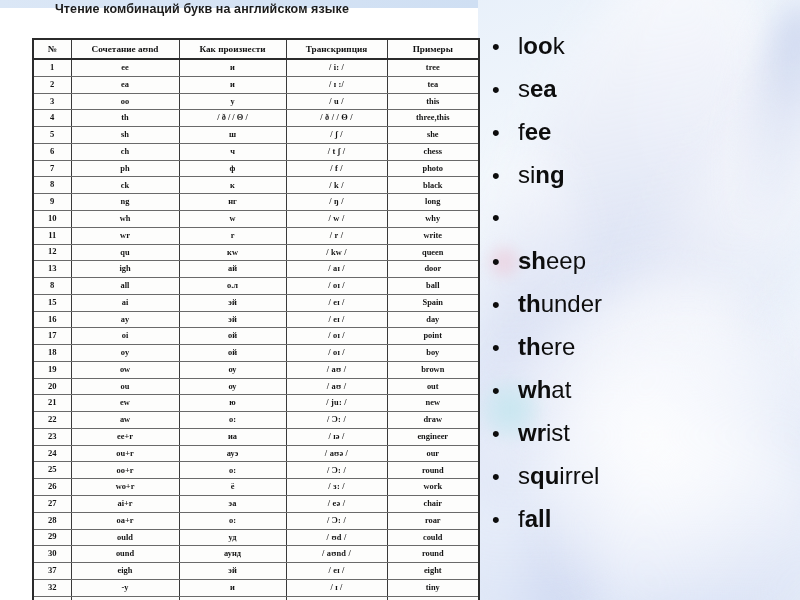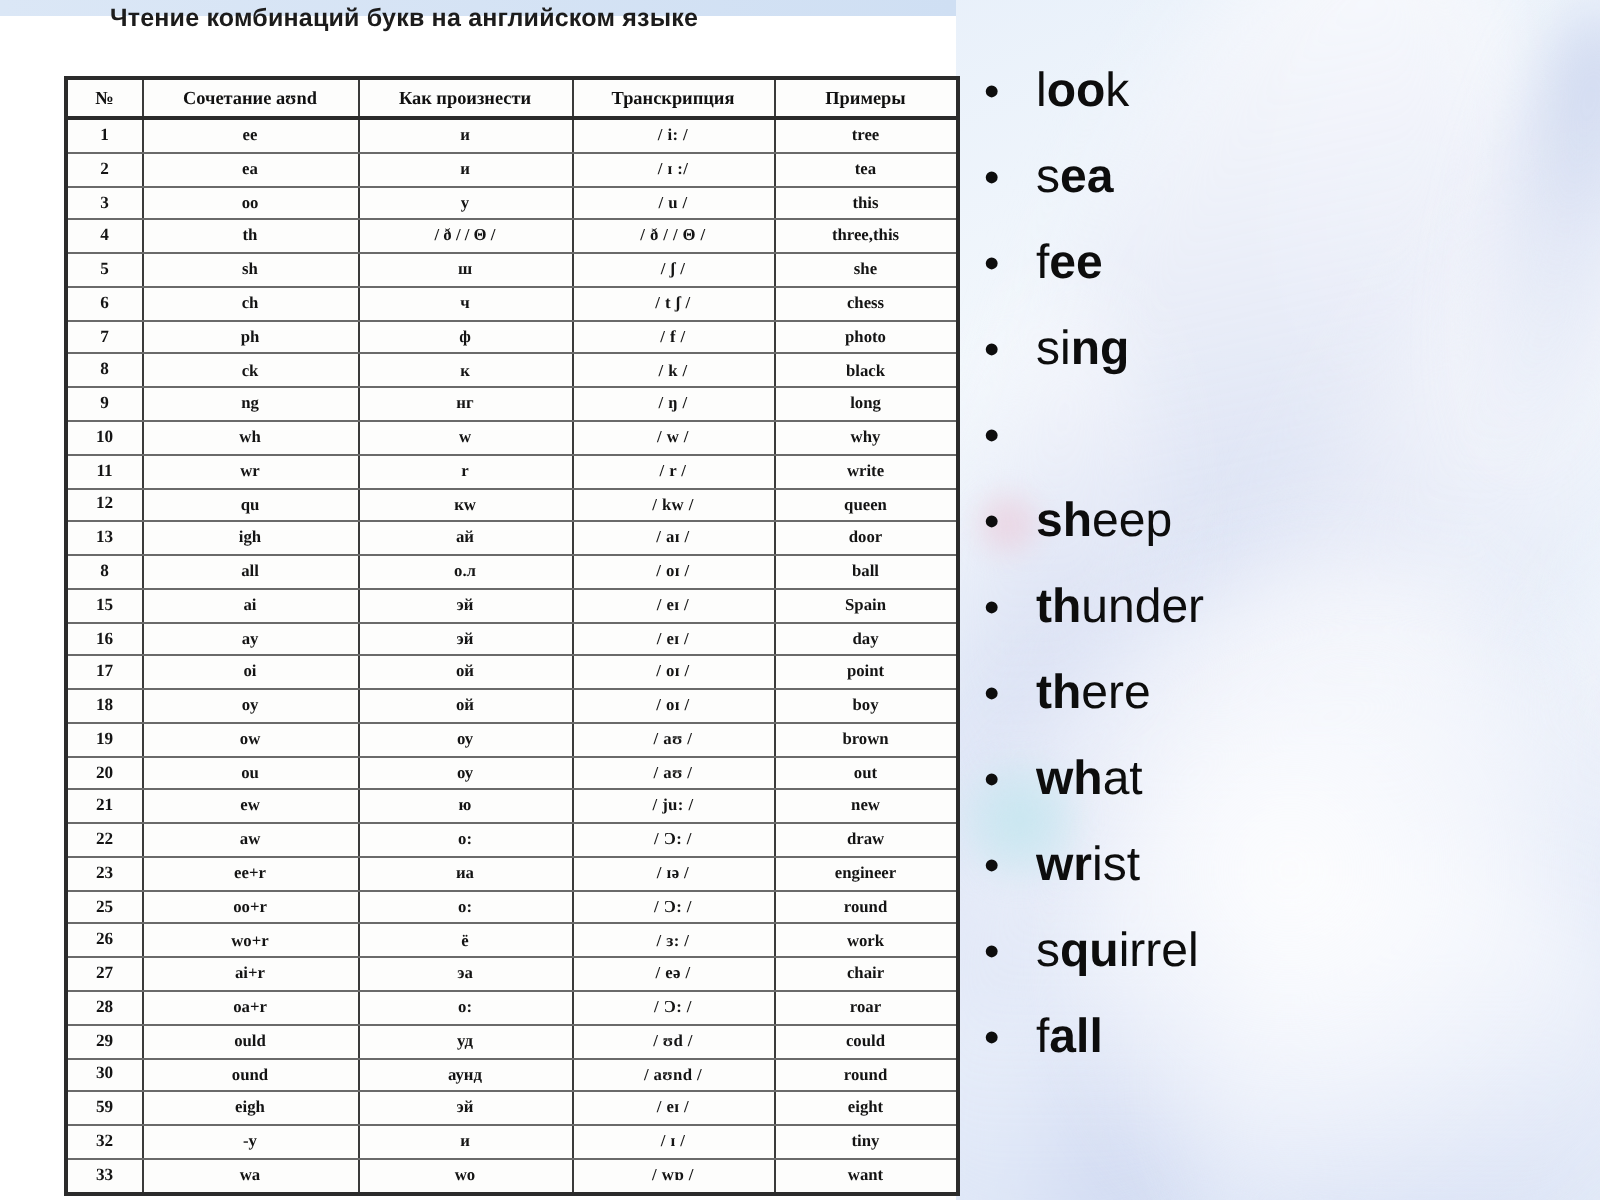--- a/index.html
+++ b/index.html
@@ -381,20 +381,27 @@
           <td>draw</td>
         </tr>
         <tr>
           <td class="num">23</td>
           <td>ee+r</td>
           <td>иа</td>
           <td class="tran">/ ɪə /</td>
           <td>engineer</td>
         </tr>
         <tr>
+          <td class="num">24</td>
+          <td>ou+r</td>
+          <td>ауэ</td>
+          <td class="tran">/ aʊə /</td>
+          <td>our</td>
+        </tr>
+        <tr>
           <td class="num">25</td>
           <td>oo+r</td>
           <td>о:</td>
           <td class="tran">/ Ɔ: /</td>
           <td>round</td>
         </tr>
         <tr>
           <td class="num">26</td>
           <td>wo+r</td>
           <td>ё</td>
@@ -423,21 +430,21 @@
           <td>could</td>
         </tr>
         <tr>
           <td class="num">30</td>
           <td>ound</td>
           <td>аунд</td>
           <td class="tran">/ aʊnd /</td>
           <td>round</td>
         </tr>
         <tr>
-          <td class="num">59</td>
+          <td class="num">37</td>
           <td>eigh</td>
           <td>эй</td>
           <td class="tran">/ eɪ /</td>
           <td>eight</td>
         </tr>
         <tr>
           <td class="num">32</td>
           <td>-y</td>
           <td>и</td>
           <td class="tran">/ ɪ /</td>

